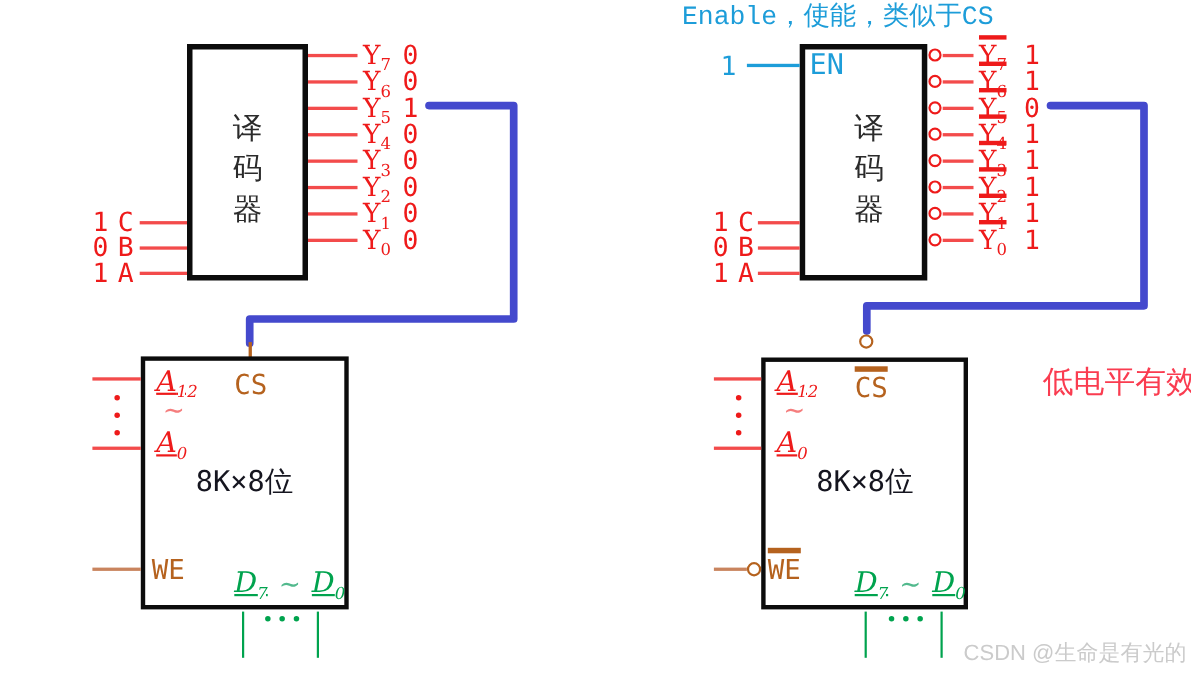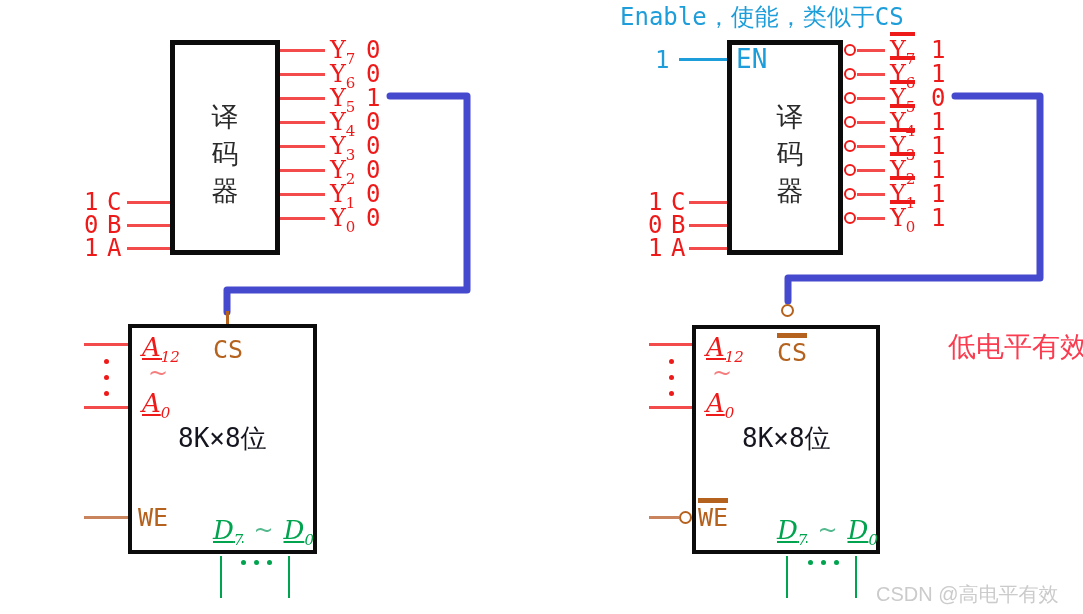--- a/index.html
+++ b/index.html
@@ -33,21 +33,21 @@
   .ylbl sub,.mathlbl sub{font-size:15px;line-height:0;}
   .ovl{display:inline-block;border-top:4px solid #ee1a1a;padding-top:2px;}
   .mathlbl{font-family:"DejaVu Serif","Liberation Serif",serif;font-style:italic;font-size:26px;text-decoration:underline;}
   .tilde{font-family:"DejaVu Serif","Liberation Serif",serif;font-size:24px;color:#f57d7d;}
   .gtilde{font-family:"DejaVu Serif","Liberation Serif",serif;font-size:24px;color:#52b98d;}
   .ctrl{font-size:25px;font-family:"DejaVu Sans Mono","Liberation Mono",monospace;color:#b5621e;}
   .ctrlovl{display:inline-block;border-top:5px solid #b5621e;padding-top:2px;}
   .cap{font-size:26px;font-family:"DejaVu Sans Mono","Liberation Mono",monospace;color:#15151f;}
   .note{font-family:"DejaVu Serif","Liberation Serif",serif;font-size:28px;color:#fa3c50;white-space:nowrap;}
   .title{font-family:"DejaVu Sans Mono","Liberation Mono",monospace;font-size:24px;color:#1d9dd9;white-space:nowrap;}
-  .dflex{display:flex;gap:10px;align-items:center;color:#00a34e;}
+  .dflex{display:flex;gap:10px;align-items:flex-end;color:#00a34e;}
   .wm{font-family:"Liberation Sans","DejaVu Sans",sans-serif;font-size:20px;color:#cbcbcb;white-space:nowrap;}
 </style>
 </head>
 <body>
 
 <div id="stage">
 
   <svg width="1083" height="614" style="position:absolute;left:0;top:0;">
     <polyline points="390,96 467,96 467,290 227,290 227,312" fill="none" stroke="#4449cd" stroke-width="7" stroke-linejoin="round" stroke-linecap="round"></polyline>
     <polyline points="955,96 1040,96 1040,278 788,278 788,301" fill="none" stroke="#4449cd" stroke-width="7" stroke-linejoin="round" stroke-linecap="round"></polyline>
@@ -114,21 +114,21 @@
   <div class="hline" style="left:84px;top:406px;width:44px;"></div>
   <div class="brline" style="left:84px;top:516px;width:44px;"></div>
 
   <div class="gvline" style="left:220px;top:556px;height:42px;"></div>
   <div class="gdot" style="left:241px;top:560px;"></div>
   <div class="gdot" style="left:254px;top:560px;"></div>
   <div class="gdot" style="left:267px;top:560px;"></div>
   <div class="gvline" style="left:288px;top:556px;height:42px;"></div>
 
 
-  <div class="abs title" style="left:620px;top:5px;">Enable，使能，类似于CS</div>
+  <div class="abs title" style="left:620px;top:5px;font-family:Liberation Mono, monospace;">Enable，使能，类似于CS</div>
 
   <div class="chipbox" style="left:727px;top:40px;width:116px;height:215px;"></div>
   <div class="vlabel" style="left:775px;top:98px;">译码器</div>
 
   <div class="abs mono cyan val" style="left:655px;top:48px;">1</div>
   <div class="cyline" style="left:679px;top:58px;width:48px;"></div>
   <div class="abs mono cyan" style="left:736px;top:46px;font-size:26px;">EN</div>
 
   <div class="abs mono red val" style="left:648px;top:190px;">1</div>
   <div class="abs mono red val" style="left:671px;top:190px;">C</div>
@@ -198,15 +198,15 @@
   <div class="bbubble" style="left:679px;top:511px;"></div>
 
   <div class="gvline" style="left:786px;top:556px;height:42px;"></div>
   <div class="gdot" style="left:808px;top:560px;"></div>
   <div class="gdot" style="left:821px;top:560px;"></div>
   <div class="gdot" style="left:834px;top:560px;"></div>
   <div class="gvline" style="left:855px;top:556px;height:42px;"></div>
 
   <div class="abs note" style="left:948px;top:333px;">低电平有效</div>
 
-  <div class="abs wm" style="left:876px;top:584px;">CSDN @高电平有效</div>
+  <div class="abs wm" style="left:876px;top:584px;">CSDN @生命是有光的</div>
 
 </div>
 
 </body></html>

